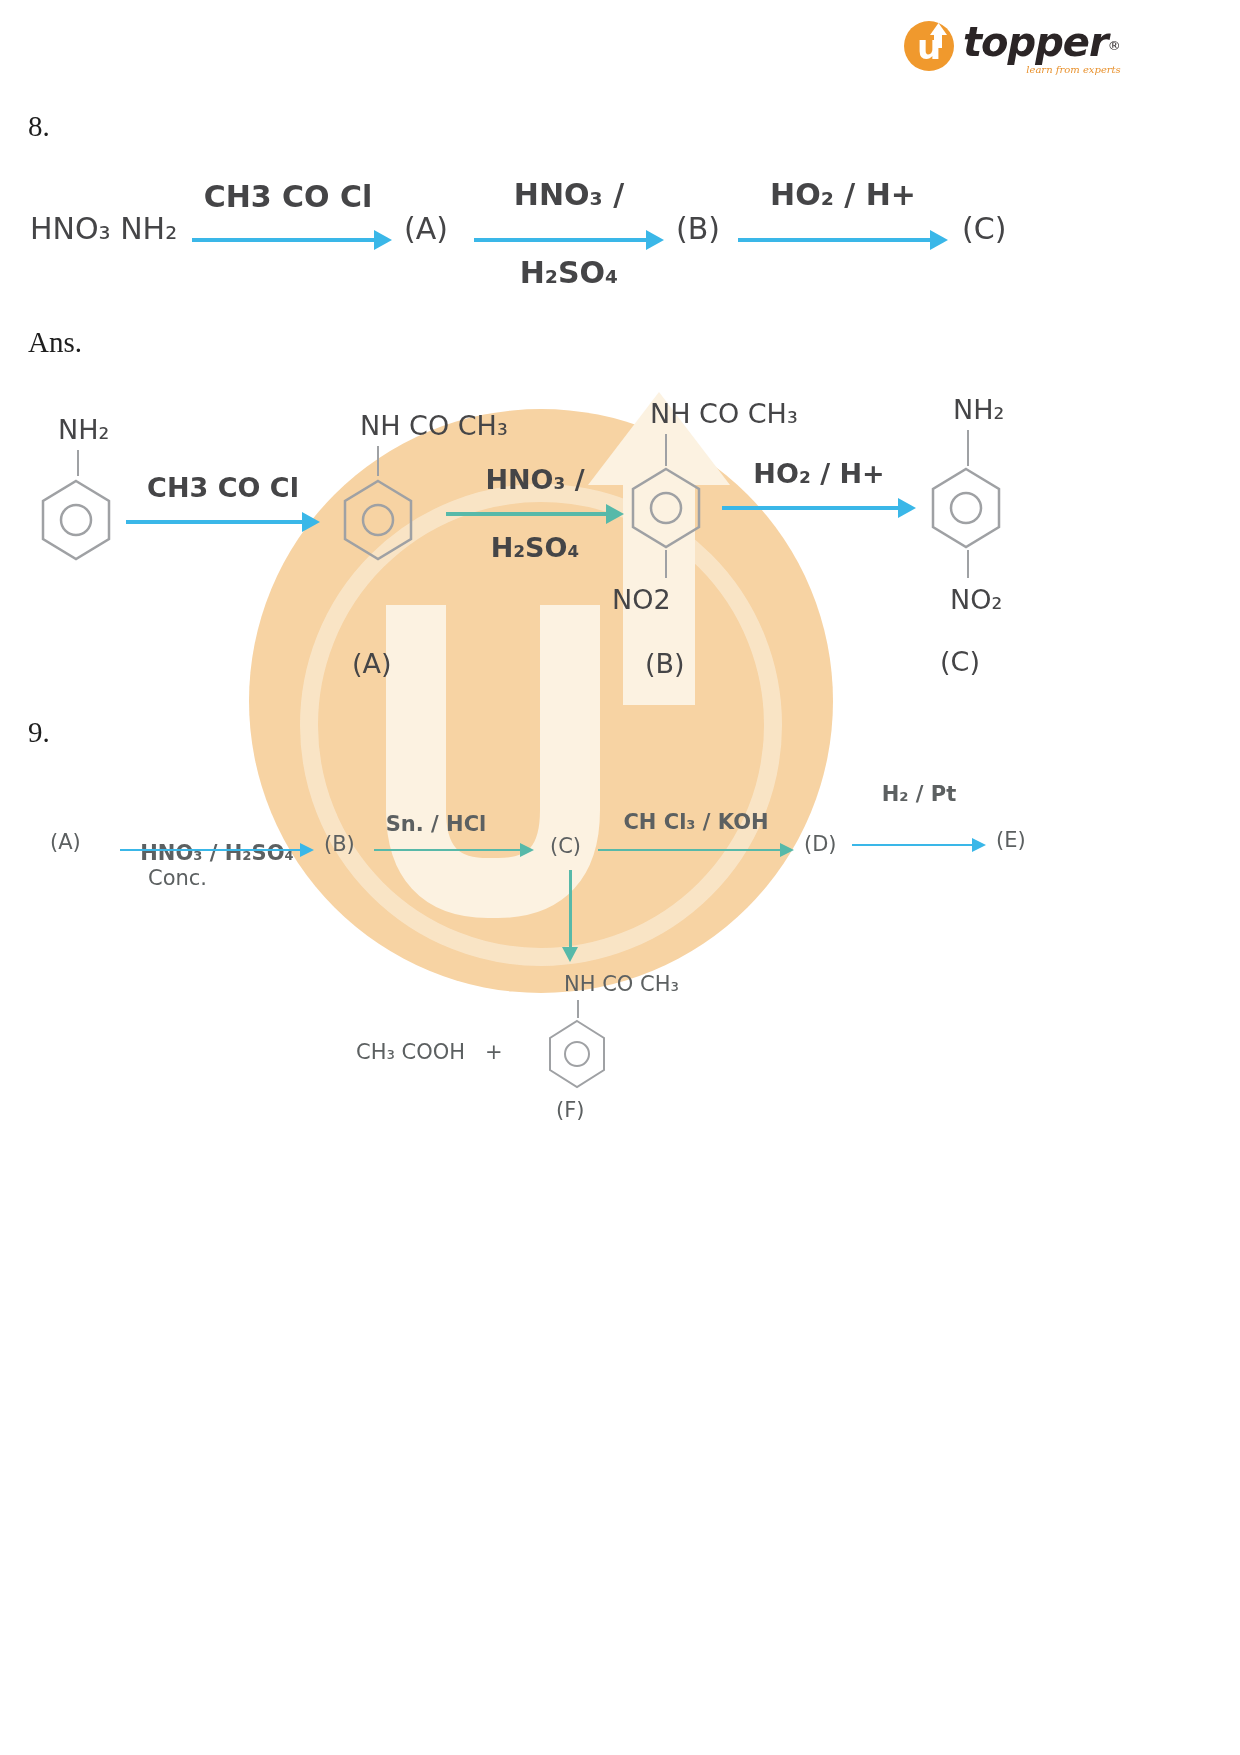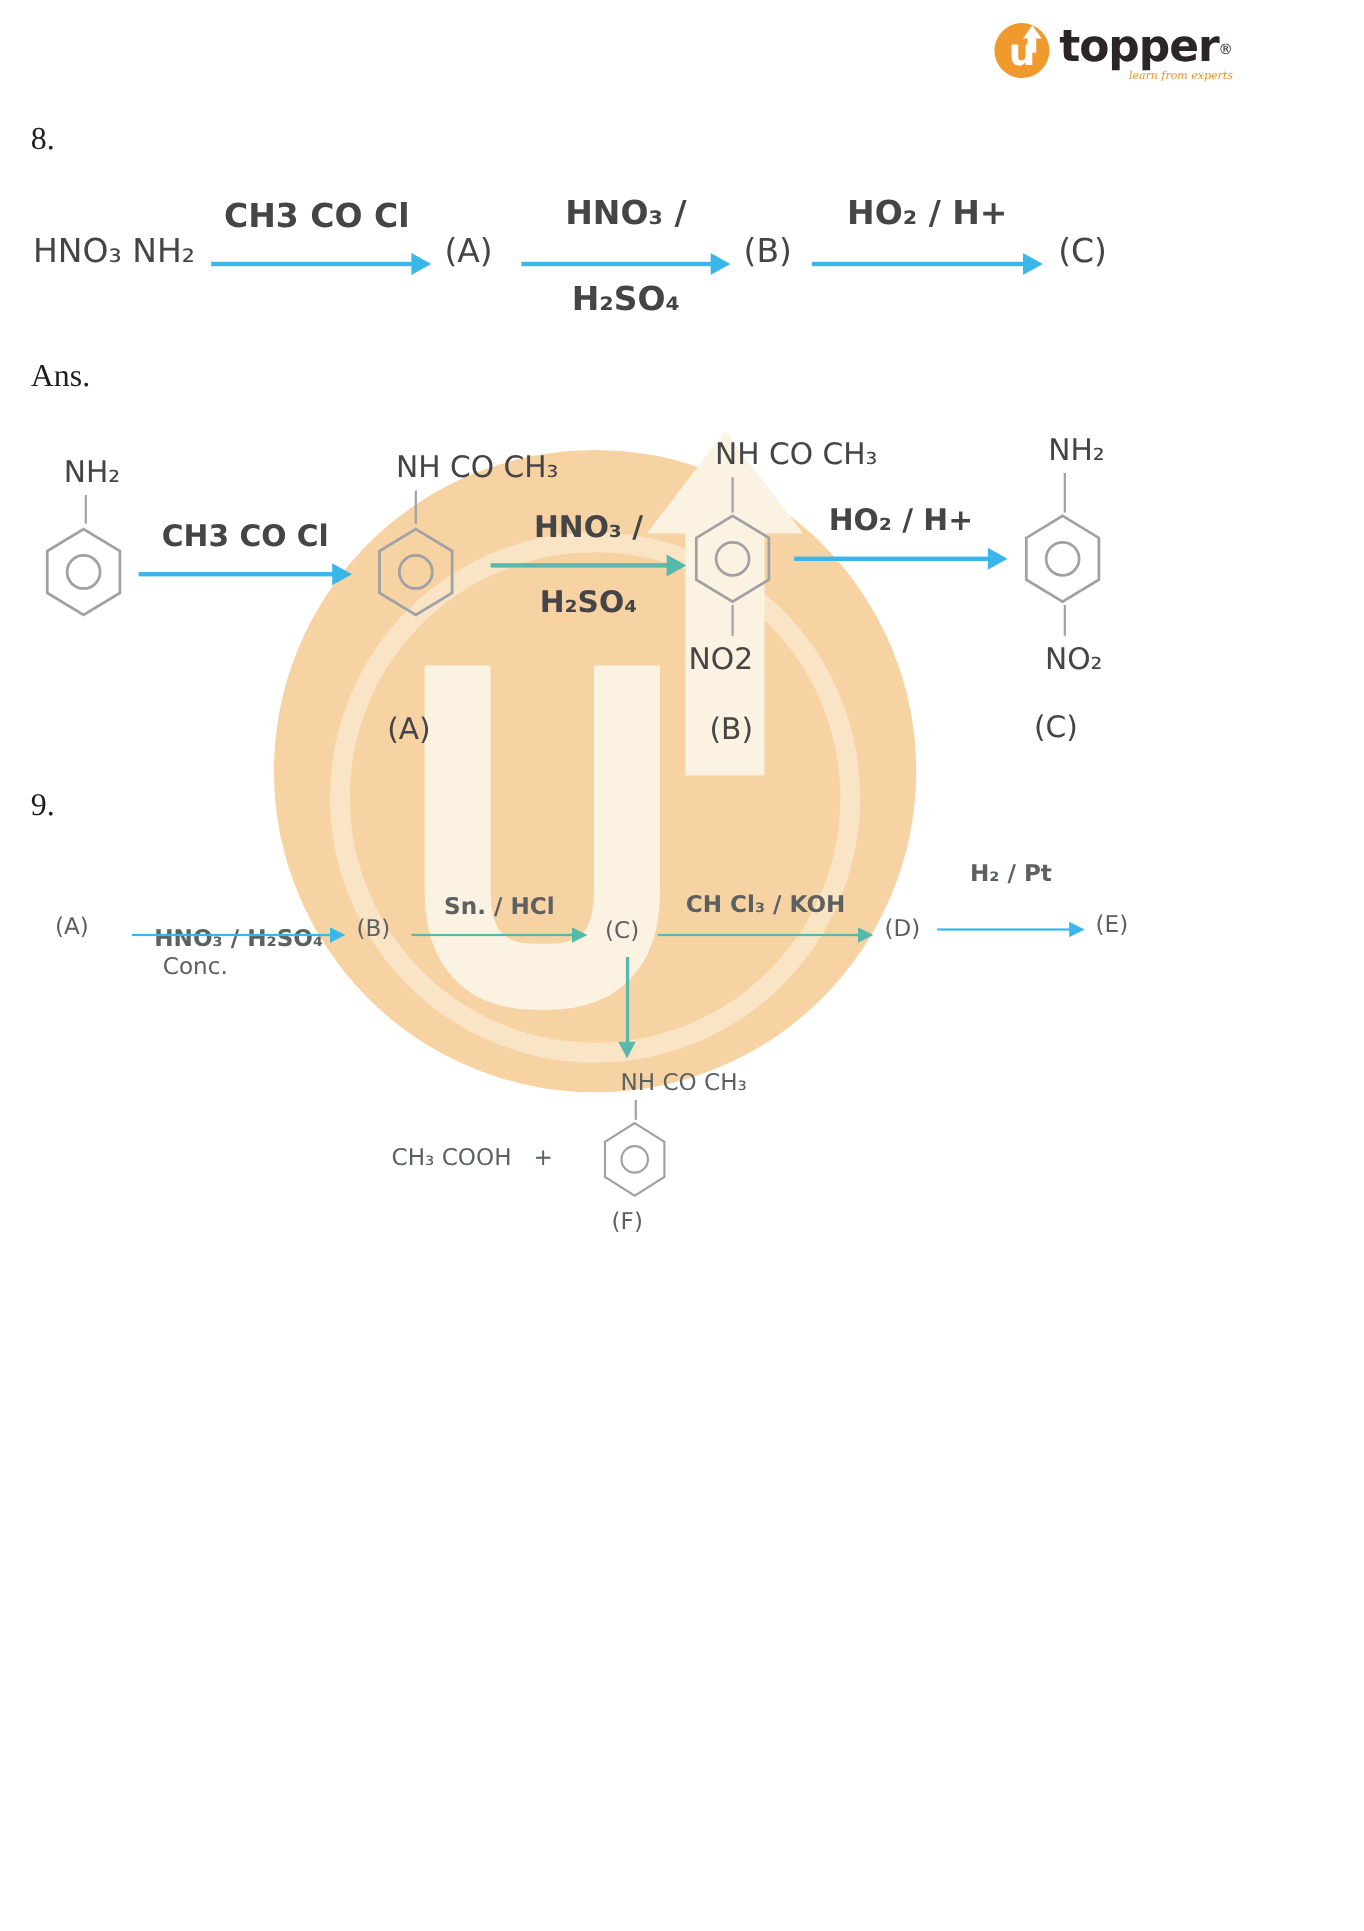--- a/index.html
+++ b/index.html
@@ -20,21 +20,21 @@
   .arrow-h.thin::after{top:-7px;border-left:14px solid var(--ac);border-top:7px solid transparent;border-bottom:7px solid transparent;}
   .arrow-v{position:absolute;}
   .arrow-v::before{content:"";position:absolute;top:0;bottom:12px;left:-1.5px;width:3px;background:var(--ac);}
   .arrow-v::after{content:"";position:absolute;bottom:0;left:-8px;width:0;height:0;
       border-top:15px solid var(--ac);border-left:8px solid transparent;border-right:8px solid transparent;}
   .cyan{--ac:var(--arrow_cyan);}
   .teal{--ac:var(--arrow_teal);}
   .stub{position:absolute;width:2px;background:var(--ring_stroke);}
   .ring{position:absolute;}
   .logo{position:absolute;left:903px;top:20px;display:flex;align-items:flex-start;gap:8px;}
-  .brand{font-weight:bold;font-size:40px;letter-spacing:-1px;color:var(--logo_text_color);line-height:1.1;}
+  .brand{font-weight:bold;font-size:40px;letter-spacing:-1px;color:var(--logo_text_color);line-height:1.1;font-style:italic;}
   .reg{font-size:13px;color:var(--logo_text_color);vertical-align:super;}
   .tagline{font-family:"DejaVu Serif",serif;font-style:italic;font-size:10px;color:var(--tagline_color);
       text-align:right;margin-top:0px;}
 </style>
 </head>
 <body>
 
 <div class="page">
 
   <svg class="wm" width="590" height="622" viewBox="0 0 590 622">
@@ -99,21 +99,21 @@
   <div class="arrow-h teal" style="left:446px;top:514px;width:178px"></div>
   <div class="lbl f27 ctr" style="left:446px;top:532px;width:178px">H₂SO₄</div>
 
   <div class="lbl f27" style="left:650px;top:398px">NH CO CH₃</div>
   <div class="stub" style="left:665px;top:434px;height:32px"></div>
   <svg class="ring" width="72" height="84" viewBox="0 0 72 84" style="left:630px;top:466px">
     <polygon points="36,3 69,23 69,61 36,81 3,61 3,23" fill="none" style="stroke:var(--ring_stroke)" stroke-width="2.5"></polygon>
     <circle cx="36" cy="42" r="15" fill="none" style="stroke:var(--ring_stroke)" stroke-width="2.5"></circle>
   </svg>
   <div class="stub" style="left:665px;top:550px;height:28px"></div>
-  <div class="lbl f27" style="left:626px;top:584px">NO2</div>
+  <div class="lbl f27" style="left:612px;top:584px">NO2</div>
   <div class="lbl f27" style="left:645px;top:648px">(B)</div>
 
   <div class="lbl f27 ctr" style="left:722px;top:458px;width:194px">HO₂ / H+</div>
   <div class="arrow-h cyan" style="left:722px;top:508px;width:194px"></div>
 
   <div class="lbl f27" style="left:953px;top:394px">NH₂</div>
   <div class="stub" style="left:967px;top:430px;height:36px"></div>
   <svg class="ring" width="72" height="84" viewBox="0 0 72 84" style="left:930px;top:466px">
     <polygon points="36,3 69,23 69,61 36,81 3,61 3,23" fill="none" style="stroke:var(--ring_stroke)" stroke-width="2.5"></polygon>
     <circle cx="36" cy="42" r="15" fill="none" style="stroke:var(--ring_stroke)" stroke-width="2.5"></circle>
@@ -124,21 +124,21 @@
 
   <div class="qnum" style="top:716px">9.</div>
 
   <div class="lbl f21" style="left:50px;top:830px">(A)</div>
 
   <div class="lbl f21 ctr" style="left:108px;top:841px;width:218px">HNO₃ / H₂SO₄</div>
   <div class="arrow-h thin cyan" style="left:120px;top:850px;width:194px"></div>
   <div class="lbl f21" style="left:148px;top:866px">Conc.</div>
   <div class="lbl f21" style="left:324px;top:832px">(B)</div>
 
-  <div class="lbl f21 ctr" style="left:374px;top:812px;width:160px">Sn. / HCl</div>
+  <div class="lbl f21 ctr" style="left:356px;top:812px;width:160px">Sn. / HCl</div>
   <div class="arrow-h thin teal" style="left:374px;top:850px;width:160px"></div>
   <div class="lbl f21" style="left:550px;top:834px">(C)</div>
 
   <div class="lbl f21 ctr" style="left:598px;top:810px;width:196px">CH Cl₃ / KOH</div>
   <div class="arrow-h thin teal" style="left:598px;top:850px;width:196px"></div>
   <div class="lbl f21" style="left:804px;top:832px">(D)</div>
 
   <div class="lbl f21 ctr" style="left:852px;top:782px;width:134px">H₂ / Pt</div>
   <div class="arrow-h thin cyan" style="left:852px;top:845px;width:134px"></div>
   <div class="lbl f21" style="left:996px;top:828px">(E)</div>

